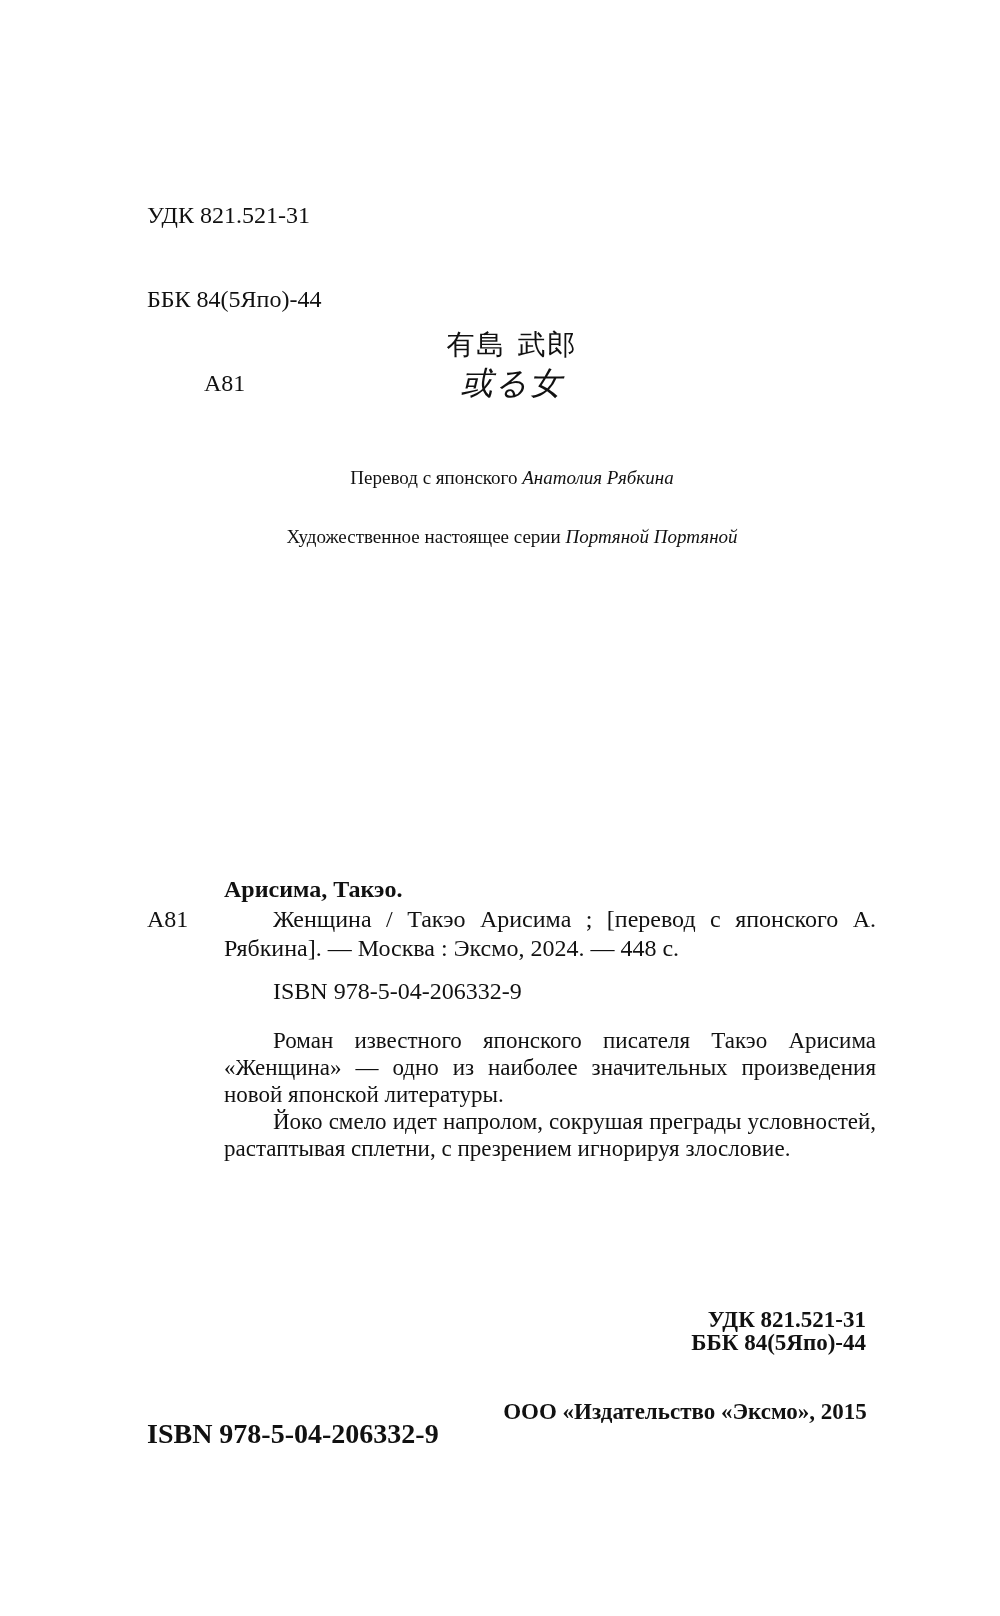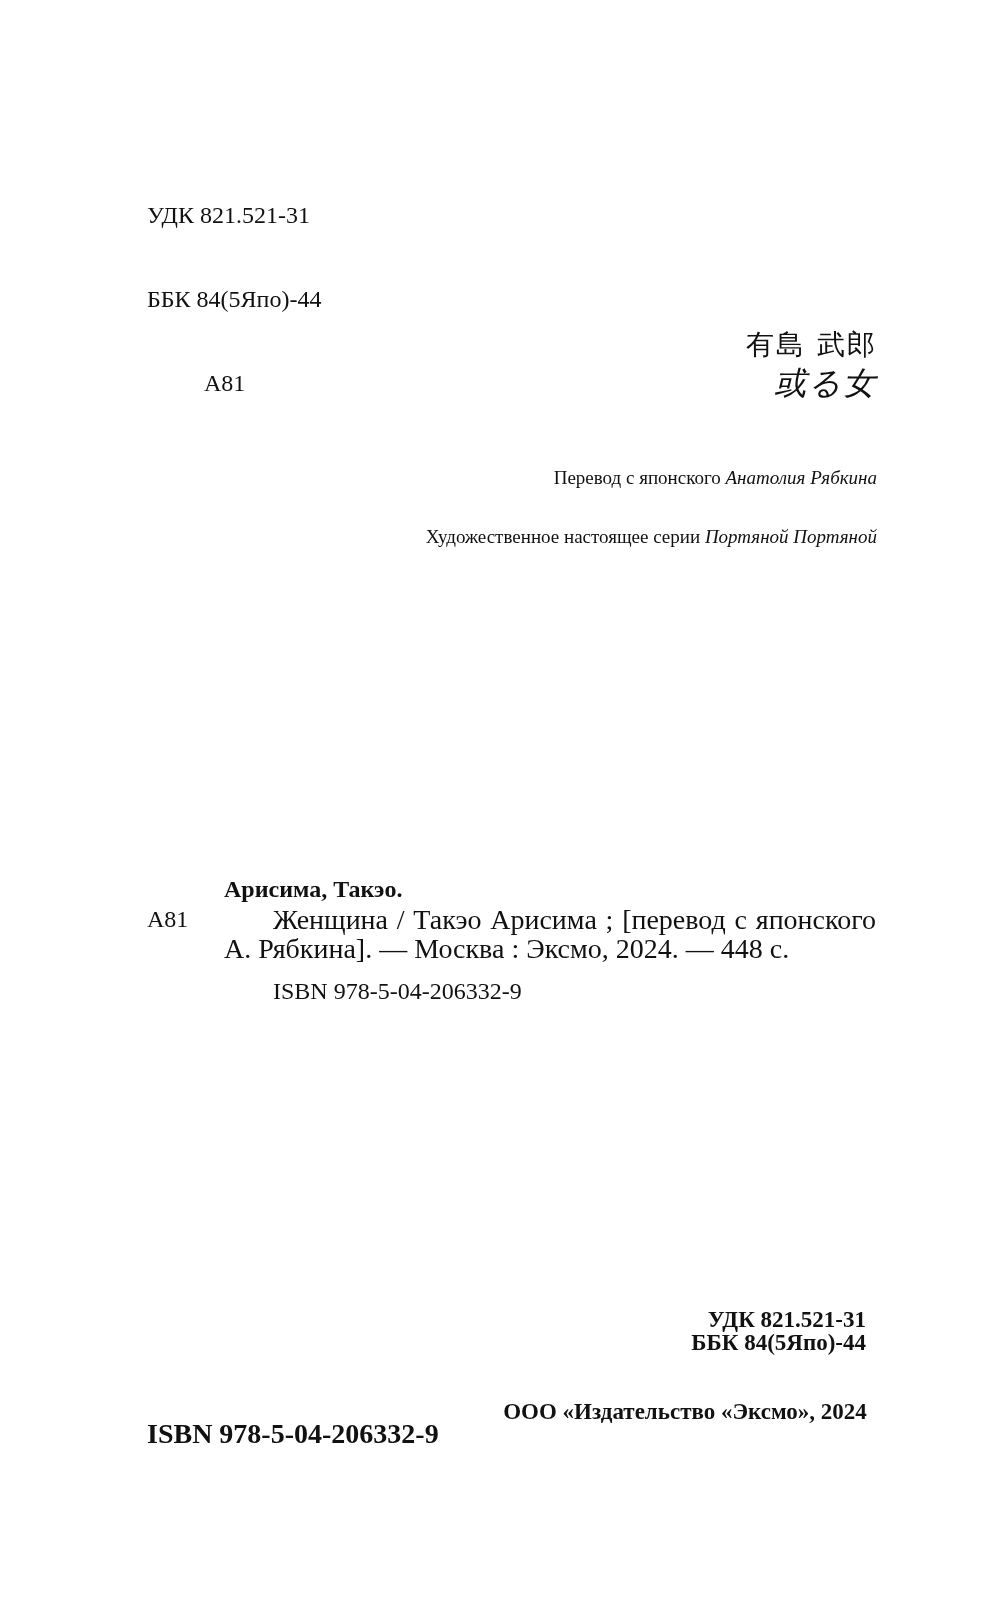--- a/index.html
+++ b/index.html
@@ -26,21 +26,21 @@
     white-space: pre;
   }
   .top-block .indent {
     padding-left: 57px;
   }
 
   
   .col-center {
     left: 147px;
     width: 730px;
-    text-align: right;
+    text-align: center;
   }
   .jp {
     font-family: "DejaVu Sans", sans-serif;
     letter-spacing: 2px;
   }
   .jp-author { top: 330px; font-size: 28px; line-height: 30px; }
   .jp-title  { top: 368px; font-size: 32px; line-height: 30px; font-style: italic; }
 
   
   .credit { font-size: 19px; line-height: 28px; }
@@ -59,21 +59,21 @@
   .card-code {
     left: 147px;
     top: 905px;
     font-size: 24px;
     line-height: 29px;
   }
   .card-entry {
     left: 224px;
     top: 905px;
     width: 652px;
-    font-size: 28px;
+    font-size: 24px;
     line-height: 29px;
     text-align: justify;
     text-indent: 49px;
   }
   .card-isbn {
     left: 273px;
     top: 977px;
     font-size: 24px;
     line-height: 29px;
   }
@@ -135,23 +135,25 @@
 
 <div class="abs col-center credit credit-1"><span>Перевод с японского </span><span class="name">Анатолия Рябкина</span></div>
 <div class="abs col-center credit credit-2"><span>Художественное настоящее серии </span><span class="name">Портяной Портяной</span></div>
 
 <div class="abs card-heading">Арисима, Такэо.</div>
 <div class="abs card-code">А81</div>
 <div class="abs card-entry">Женщина / Такэо Арисима ; [перевод с японского А. Рябкина]. — Москва : Эксмо, 2024. — 448 с.</div>
 <div class="abs card-isbn">ISBN 978-5-04-206332-9</div>
 
 <div class="abs annotation">
+  <p>Роман известного японского писателя Такэо Арисима «Женщина» — одно из наиболее значительных произведения новой японской литературы.</p>
+  <p>Йоко смело идет напролом, сокрушая преграды условностей, растаптывая сплетни, с презрением игнорируя злословие.</p>
 </div>
 
 <div class="abs udk-right">
   <div>УДК 821.521-31</div>
   <div>ББК 84(5Япо)-44</div>
 </div>
 
 <div class="abs footer-isbn">ISBN 978-5-04-206332-9</div>
 <div class="abs footer-right">
-  <div>ООО «Издательство «Эксмо», 2024</div>
+  <div>ООО «Издательство «Эксмо», 2015</div>
 </div>
 
 </body></html>

